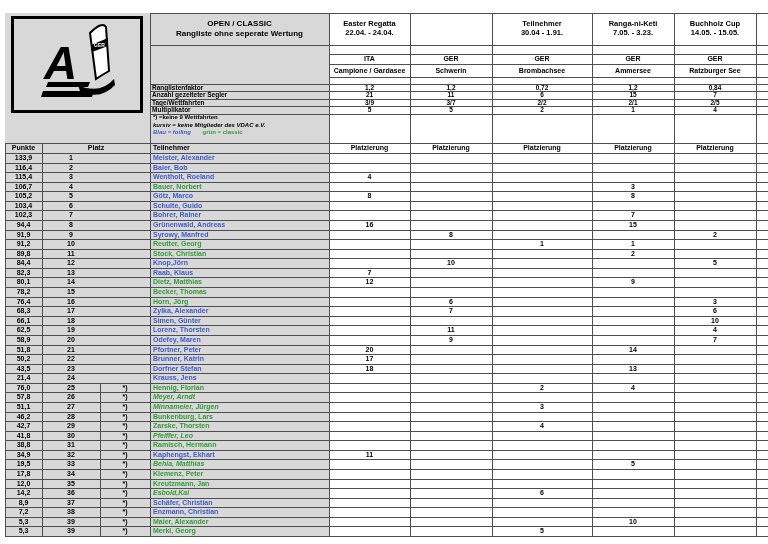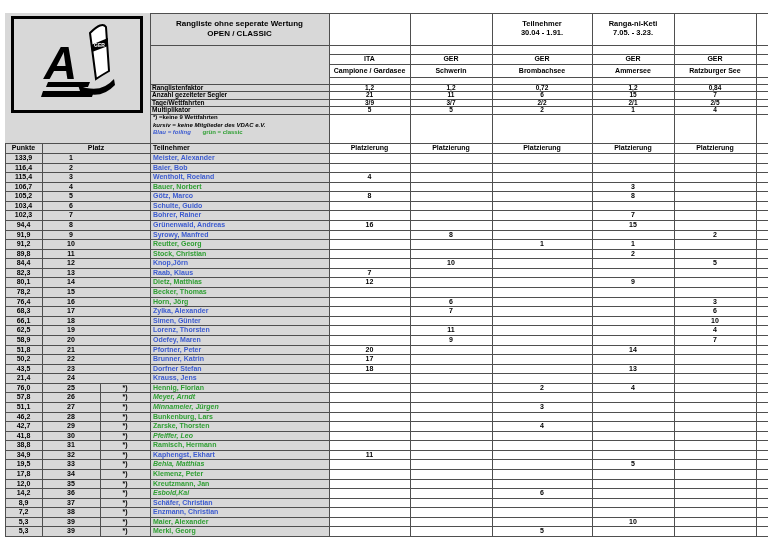--- a/index.html
+++ b/index.html
@@ -45,22 +45,22 @@
 
       <path d="M82 60 L76 14 Q88 2 92 8 L95 52 Q88 56 82 60 Z" fill="#fff" stroke="#000" stroke-width="2"></path>
       <path d="M77 26 L94 19 L94 27 L78 33 Z" fill="#000"></path>
       <text id="logo-ger" x="80" y="28" font-family="Liberation Sans, sans-serif" font-size="5" font-weight="bold" fill="#fff">GER</text>
 
       <path d="M64 66 Q86 76 100 60 L101 66 Q86 82 66 72 Z" fill="#000"></path>
     </svg>
   </div>
 
   <div class="title-cell">
+    <div>OPEN / CLASSIC</div>
     <div>Rangliste ohne seperate Wertung</div>
-    <div>OPEN / CLASSIC</div>
   </div>
 
   <div class="notes">
     <div>*) =keine 9 Wettfahrten</div>
     <div class="note-italic">kursiv = keine Mitglieder des VDAC e.V.</div>
     <div>
       <span class="legend-blau" id="legend-blau" style="color: rgb(61, 92, 208);">Blau = foiling</span>
       <span class="legend-gruen" id="legend-gruen" style="color: rgb(47, 159, 51);">grün = classic</span>
     </div>
   </div>
@@ -165,20 +165,24 @@
     <div class="hline" style="top: 449.825px; left: 5px; width: 763px;"></div>
     <div class="hline" style="top: 459.4px; left: 5px; width: 763px;"></div>
     <div class="hline" style="top: 468.975px; left: 5px; width: 763px;"></div>
     <div class="hline" style="top: 478.55px; left: 5px; width: 763px;"></div>
     <div class="hline" style="top: 488.125px; left: 5px; width: 763px;"></div>
     <div class="hline" style="top: 497.7px; left: 5px; width: 763px;"></div>
     <div class="hline" style="top: 507.275px; left: 5px; width: 763px;"></div>
     <div class="hline" style="top: 516.85px; left: 5px; width: 763px;"></div>
     <div class="hline" style="top: 526.425px; left: 5px; width: 763px;"></div>
     <div class="hline" style="top: 536px; left: 5px; width: 763px;"></div>
+    <div class="cell center f75" style="left: 329px; top: 13px; width: 81px; height: 32px; line-height: 9px; padding-top: 6px;">
+      <div>Easter Regatta</div>
+      <div>22.04. - 24.04.</div>
+    </div>
     <div class="cell center f7" style="left: 329px; top: 54px; width: 81px; height: 10px; line-height: 10px;">ITA</div>
     <div class="cell center f7" style="left: 329px; top: 64px; width: 81px; height: 13px; line-height: 13px;">Campione / Gardasee</div>
     <div class="cell center f65" style="left: 329px; top: 84px; width: 81px; height: 7.4px; line-height: 7.4px;">1,2</div>
     <div class="cell center f65" style="left: 329px; top: 91.4px; width: 81px; height: 7.4px; line-height: 7.4px;">21</div>
     <div class="cell center f65" style="left: 329px; top: 98.8px; width: 81px; height: 7.4px; line-height: 7.4px;">3/9</div>
     <div class="cell center f65" style="left: 329px; top: 106.2px; width: 81px; height: 7.4px; line-height: 7.4px;">5</div>
     <div class="cell center f7" style="left: 329px; top: 143px; width: 81px; height: 10px; line-height: 10px;">Platzierung</div>
     <div class="cell center f7" style="left: 410px; top: 54px; width: 82px; height: 10px; line-height: 10px;">GER</div>
     <div class="cell center f7" style="left: 410px; top: 64px; width: 82px; height: 13px; line-height: 13px;">Schwerin</div>
     <div class="cell center f65" style="left: 410px; top: 84px; width: 82px; height: 7.4px; line-height: 7.4px;">1,2</div>
@@ -201,20 +205,24 @@
       <div>Ranga-ni-Keti</div>
       <div>7.05. - 3.23.</div>
     </div>
     <div class="cell center f7" style="left: 592px; top: 54px; width: 82px; height: 10px; line-height: 10px;">GER</div>
     <div class="cell center f7" style="left: 592px; top: 64px; width: 82px; height: 13px; line-height: 13px;">Ammersee</div>
     <div class="cell center f65" style="left: 592px; top: 84px; width: 82px; height: 7.4px; line-height: 7.4px;">1,2</div>
     <div class="cell center f65" style="left: 592px; top: 91.4px; width: 82px; height: 7.4px; line-height: 7.4px;">15</div>
     <div class="cell center f65" style="left: 592px; top: 98.8px; width: 82px; height: 7.4px; line-height: 7.4px;">2/1</div>
     <div class="cell center f65" style="left: 592px; top: 106.2px; width: 82px; height: 7.4px; line-height: 7.4px;">1</div>
     <div class="cell center f7" style="left: 592px; top: 143px; width: 82px; height: 10px; line-height: 10px;">Platzierung</div>
+    <div class="cell center f75" style="left: 674px; top: 13px; width: 82px; height: 32px; line-height: 9px; padding-top: 6px;">
+      <div>Buchholz Cup</div>
+      <div>14.05. - 15.05.</div>
+    </div>
     <div class="cell center f7" style="left: 674px; top: 54px; width: 82px; height: 10px; line-height: 10px;">GER</div>
     <div class="cell center f7" style="left: 674px; top: 64px; width: 82px; height: 13px; line-height: 13px;">Ratzburger See</div>
     <div class="cell center f65" style="left: 674px; top: 84px; width: 82px; height: 7.4px; line-height: 7.4px;">0,84</div>
     <div class="cell center f65" style="left: 674px; top: 91.4px; width: 82px; height: 7.4px; line-height: 7.4px;">7</div>
     <div class="cell center f65" style="left: 674px; top: 98.8px; width: 82px; height: 7.4px; line-height: 7.4px;">2/5</div>
     <div class="cell center f65" style="left: 674px; top: 106.2px; width: 82px; height: 7.4px; line-height: 7.4px;">4</div>
     <div class="cell center f7" style="left: 674px; top: 143px; width: 82px; height: 10px; line-height: 10px;">Platzierung</div>
     <div class="cell f65" style="left: 150px; top: 84px; width: 179px; height: 7.4px; line-height: 7.4px; padding-left: 2px;">Ranglistenfaktor</div>
     <div class="cell f65" style="left: 150px; top: 91.4px; width: 179px; height: 7.4px; line-height: 7.4px; padding-left: 2px;">Anzahl gezeiteter Segler</div>
     <div class="cell f65" style="left: 150px; top: 98.8px; width: 179px; height: 7.4px; line-height: 7.4px; padding-left: 2px;">Tage/Wettfahrten</div>

